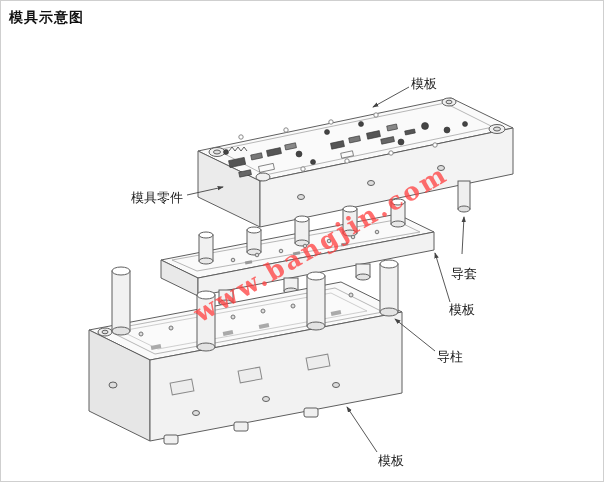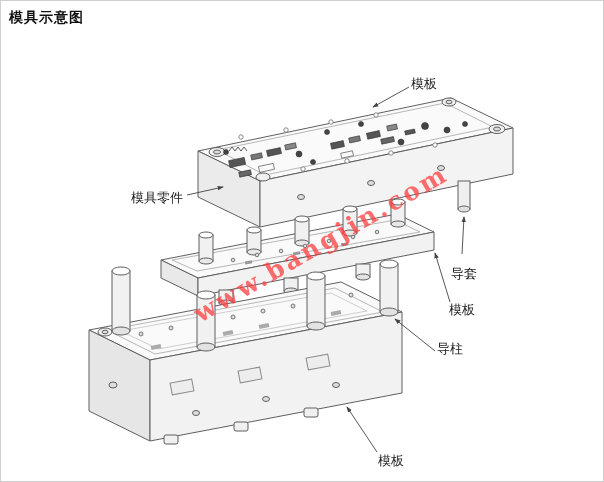--- a/index.html
+++ b/index.html
@@ -193,16 +193,16 @@
       <line x1="376" y1="451" x2="346" y2="406" marker-end="url(#arrow)"></line>
     </g>
   </svg>
 
   <div class="watermark">www.bangjin.com</div>
 
   <div class="lbl" style="left:410px; top:74px">模板</div>
   <div class="lbl" style="left:130px; top:188px">模具零件</div>
   <div class="lbl" style="left:450px; top:264px">导套</div>
   <div class="lbl" style="left:448px; top:300px">模板</div>
-  <div class="lbl" style="left:436px; top:339px">导柱</div>
+  <div class="lbl" style="left:436px; top:347px">导柱</div>
   <div class="lbl" style="left:377px; top:451px">模板</div>
 
 </div>
 
 </body></html>

